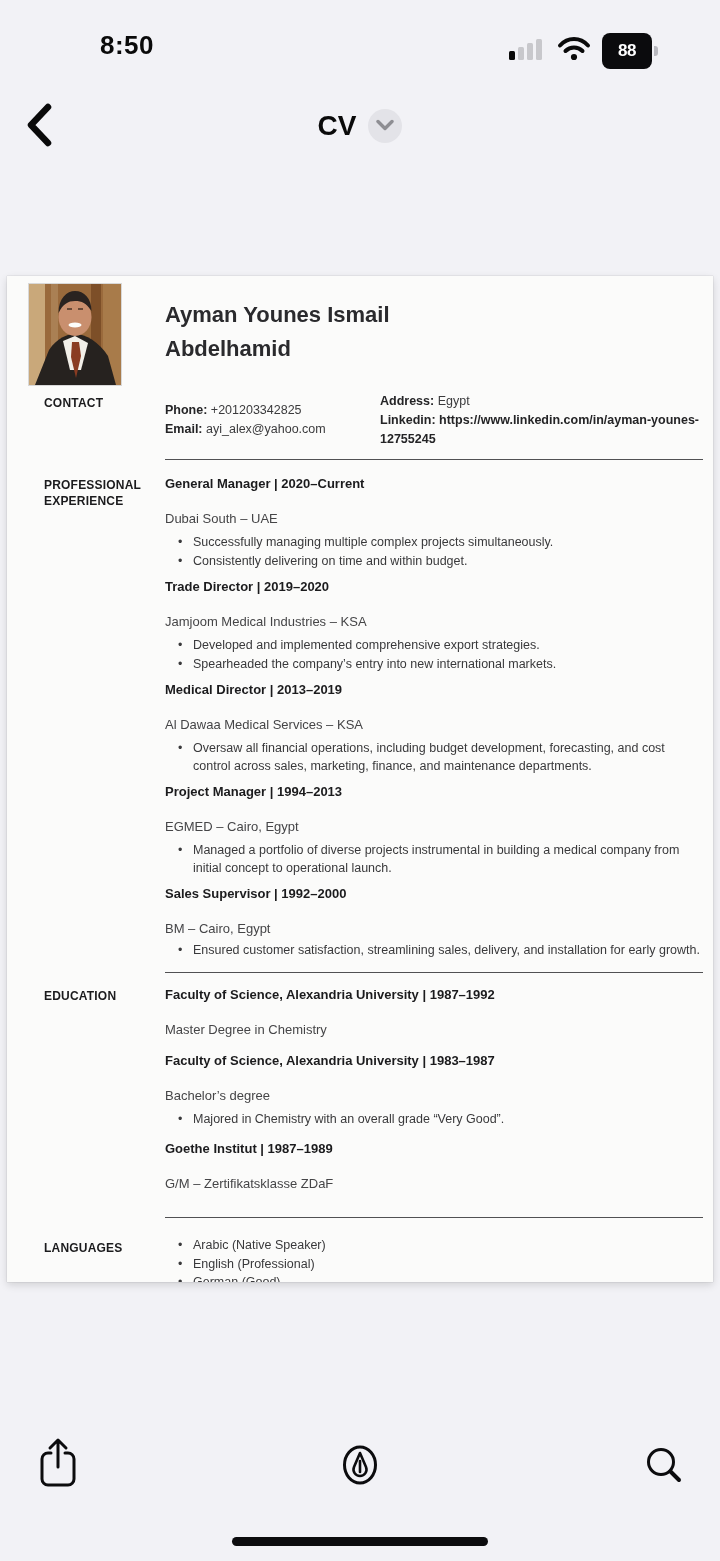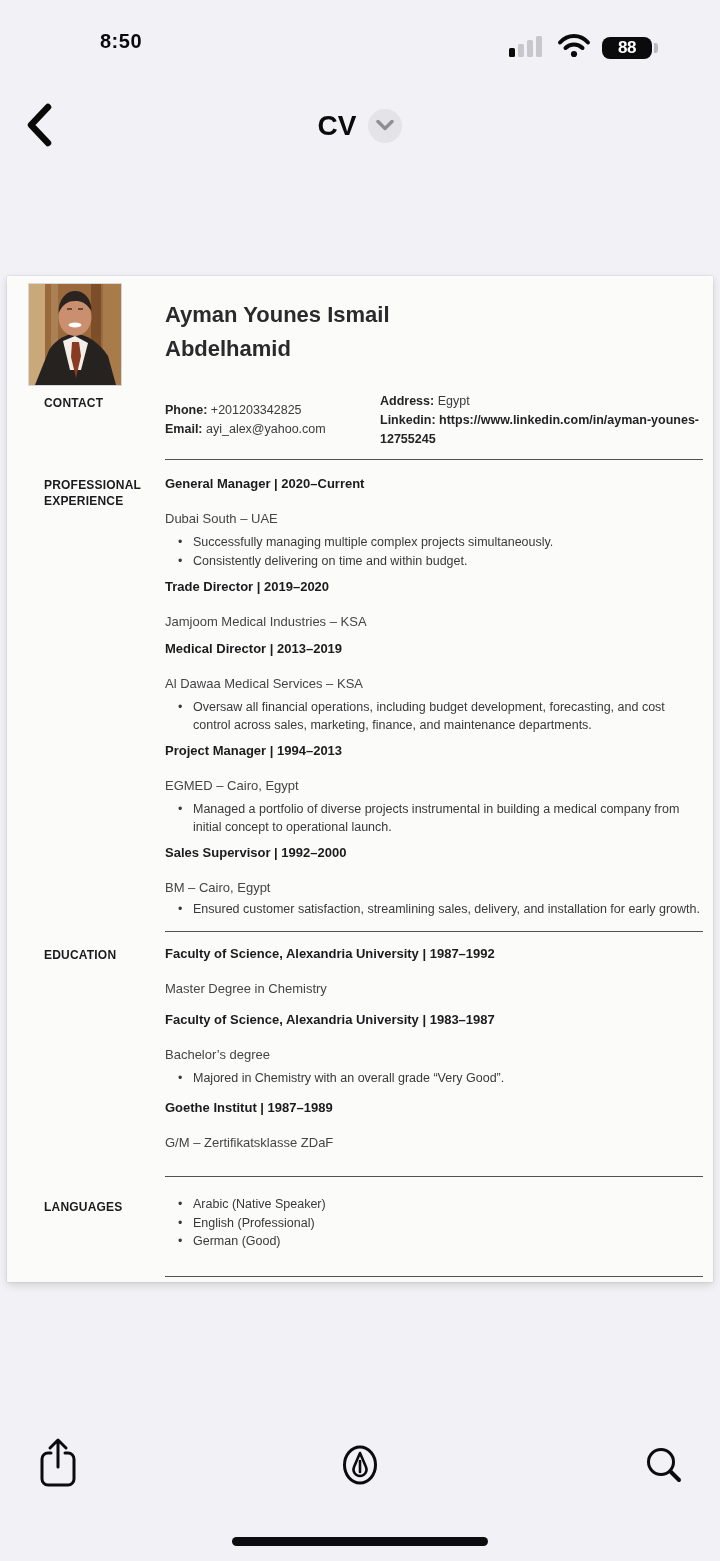--- a/index.html
+++ b/index.html
@@ -6,23 +6,23 @@
   html,body { width:720px; height:1561px; }
   body {
     font-family:"Liberation Sans", sans-serif;
     background:#f2f2f6;
     position:relative;
     overflow:hidden;
     color:#1c1c1e;
   }
   
   .status-bar { position:absolute; top:0; left:0; width:720px; height:70px; }
-  .status-time { position:absolute; left:100px; top:30px; font-size:20px; font-weight:700; letter-spacing:.5px; color:#0a0a0a; }
+  .status-time { position:absolute; left:100px; top:30px; font-size:26px; font-weight:700; letter-spacing:.5px; color:#0a0a0a; }
   .status-icons { position:absolute; right:62px; top:33px; display:flex; align-items:center; gap:11px; }
-  .battery { position:relative; width:50px; height:22px; background:#0b0b0d; border-radius:8px; display:flex; align-items:center; justify-content:center; }
+  .battery { position:relative; width:50px; height:36px; background:#0b0b0d; border-radius:8px; display:flex; align-items:center; justify-content:center; }
   .battery span { color:#fff; font-size:17px; font-weight:700; letter-spacing:-0.5px; }
   .battery-cap { width:4px; height:10px; background:#b9b9bf; border-radius:0 3px 3px 0; margin-left:2px; }
   
   .nav-bar { position:absolute; top:96px; left:0; width:720px; height:60px; }
   .back-button { position:absolute; left:16px; top:4px; width:44px; height:52px; display:flex; align-items:center; justify-content:center; background:none; border:none; cursor:pointer; }
   .nav-title-group { position:absolute; left:0; right:0; top:0; height:60px; display:flex; align-items:center; justify-content:center; gap:12px; }
   .nav-title { font-size:28px; font-weight:700; color:#0a0a0a; }
   .title-dropdown { width:34px; height:34px; border-radius:50%; background:#e3e3e8; border:none; display:flex; align-items:center; justify-content:center; cursor:pointer; }
   
   .page {
@@ -168,20 +168,24 @@
         <div class="e-title">General Manager | 2020–Current</div>
         <div class="e-org">Dubai South – UAE</div>
         <ul class="b-list">
           <li>Successfully managing multiple complex projects simultaneously.</li>
           <li>Consistently delivering on time and within budget.</li>
         </ul>
       </div>
       <div class="entry">
         <div class="e-title">Trade Director | 2019–2020</div>
         <div class="e-org">Jamjoom Medical Industries – KSA</div>
+        <ul class="b-list">
+          <li>Developed and implemented comprehensive export strategies.</li>
+          <li>Spearheaded the company’s entry into new international markets.</li>
+        </ul>
       </div>
       <div class="entry">
         <div class="e-title">Medical Director | 2013–2019</div>
         <div class="e-org">Al Dawaa Medical Services – KSA</div>
         <ul class="b-list">
           <li>Oversaw all financial operations, including budget development, forecasting, and cost control across sales, marketing, finance, and maintenance departments.</li>
         </ul>
       </div>
       <div class="entry">
         <div class="e-title">Project Manager | 1994–2013</div>

